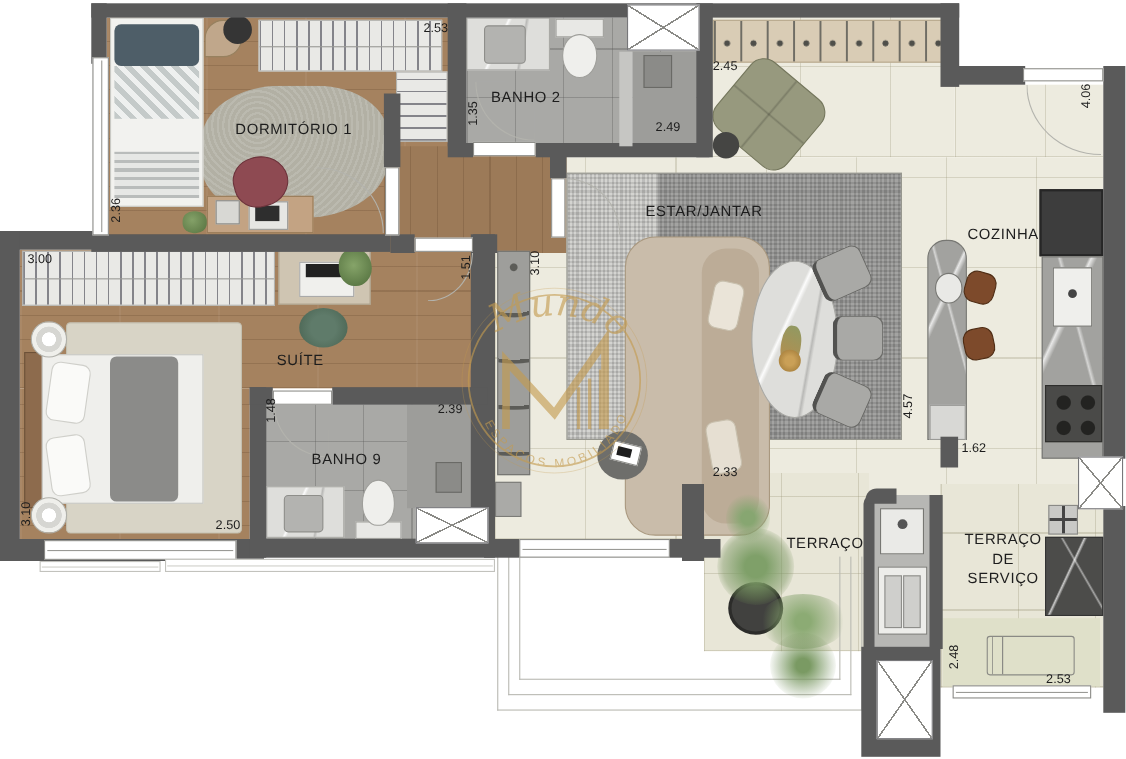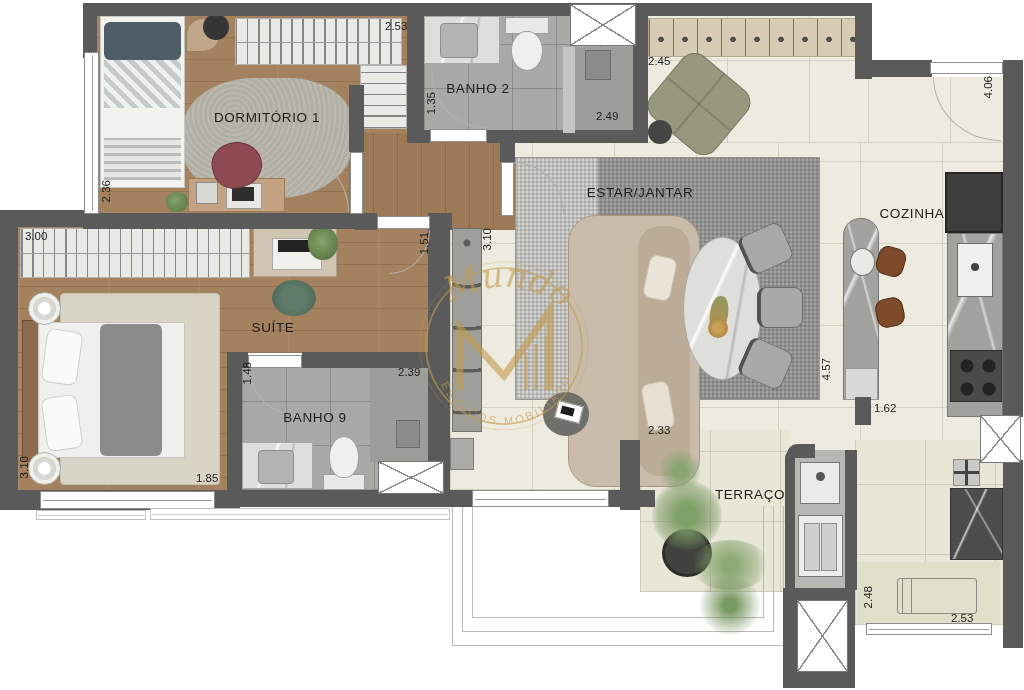--- a/index.html
+++ b/index.html
@@ -268,32 +268,33 @@
     </text>
   </svg>
 
   <div class="room-label" style="left:267px;top:117px;">DORMITÓRIO 1</div>
   <div class="room-label" style="left:478px;top:88px;">BANHO 2</div>
   <div class="room-label" style="left:273px;top:327px;">SUÍTE</div>
   <div class="room-label" style="left:315px;top:417px;">BANHO 9</div>
   <div class="room-label" style="left:640px;top:192px;">ESTAR/JANTAR</div>
   <div class="room-label" style="left:912px;top:213px;">COZINHA</div>
   <div class="room-label" style="left:750px;top:494px;">TERRAÇO</div>
+  <div class="room-label wrap" style="left:912px;top:508px;width:82px;">TERRAÇO DE SERVIÇO</div>
 
   <span class="dim" style="left:385px;top:20px;">2.53</span>
   <span class="dim v" style="left:425px;top:92px;">1.35</span>
   <span class="dim" style="left:596px;top:110px;">2.49</span>
   <span class="dim" style="left:648px;top:55px;">2.45</span>
   <span class="dim v" style="left:982px;top:76px;">4.06</span>
   <span class="dim v" style="left:100px;top:180px;">2.36</span>
   <span class="dim" style="left:25px;top:230px;">3.00</span>
   <span class="dim v" style="left:418px;top:232px;">1.51</span>
   <span class="dim v" style="left:481px;top:228px;">3.10</span>
   <span class="dim v" style="left:18px;top:456px;">3.10</span>
-  <span class="dim" style="left:196px;top:472px;">1.85</span>
+  <span class="dim" style="left:196px;top:472px;">2.50</span>
   <span class="dim v" style="left:241px;top:362px;">1.48</span>
   <span class="dim" style="left:398px;top:366px;">2.39</span>
   <span class="dim" style="left:648px;top:424px;">2.33</span>
   <span class="dim v" style="left:820px;top:358px;">4.57</span>
   <span class="dim" style="left:874px;top:402px;">1.62</span>
   <span class="dim v" style="left:862px;top:586px;">2.48</span>
   <span class="dim" style="left:951px;top:612px;">2.53</span>
 
 </div>
 

